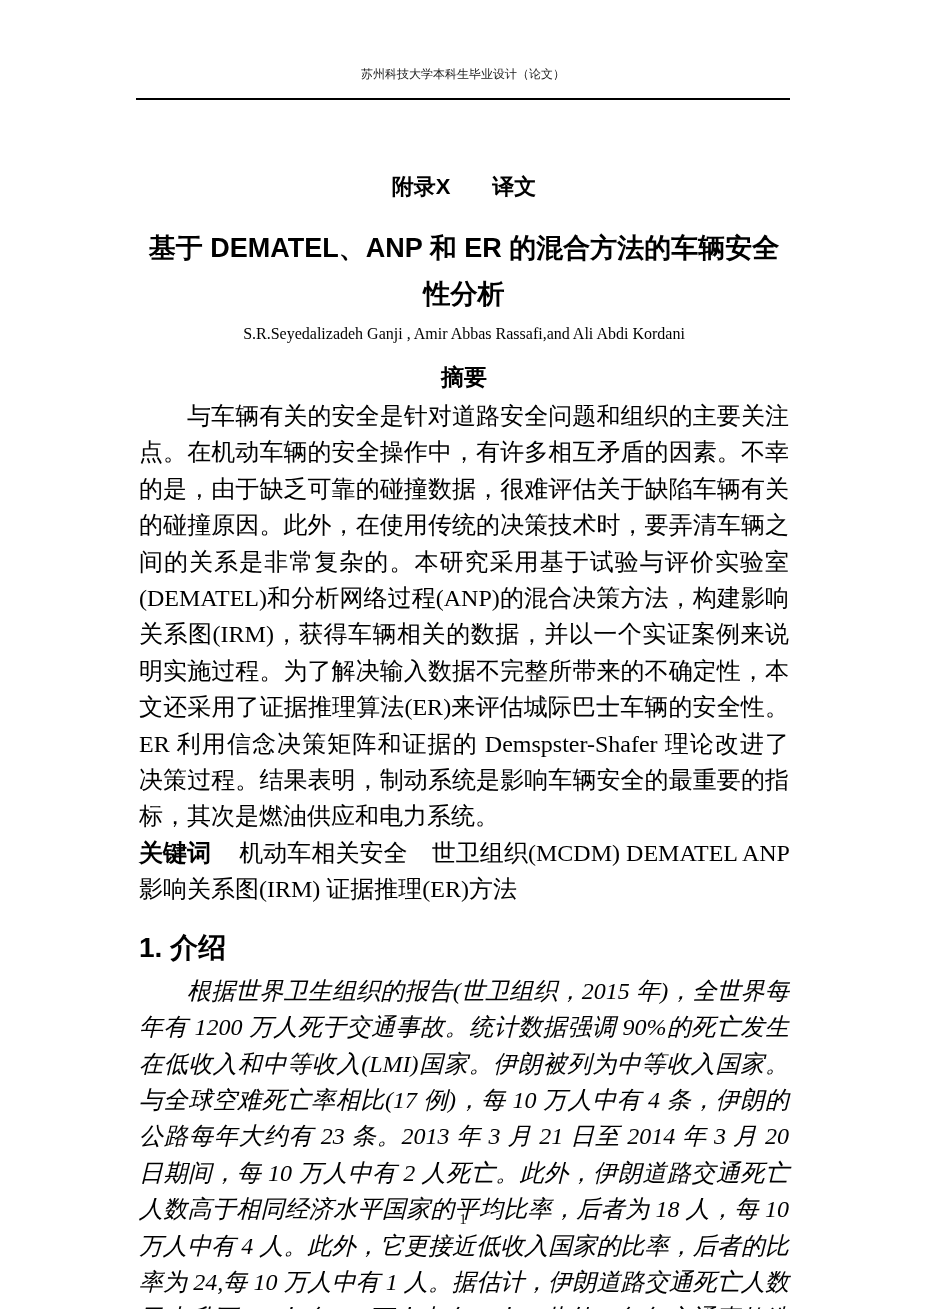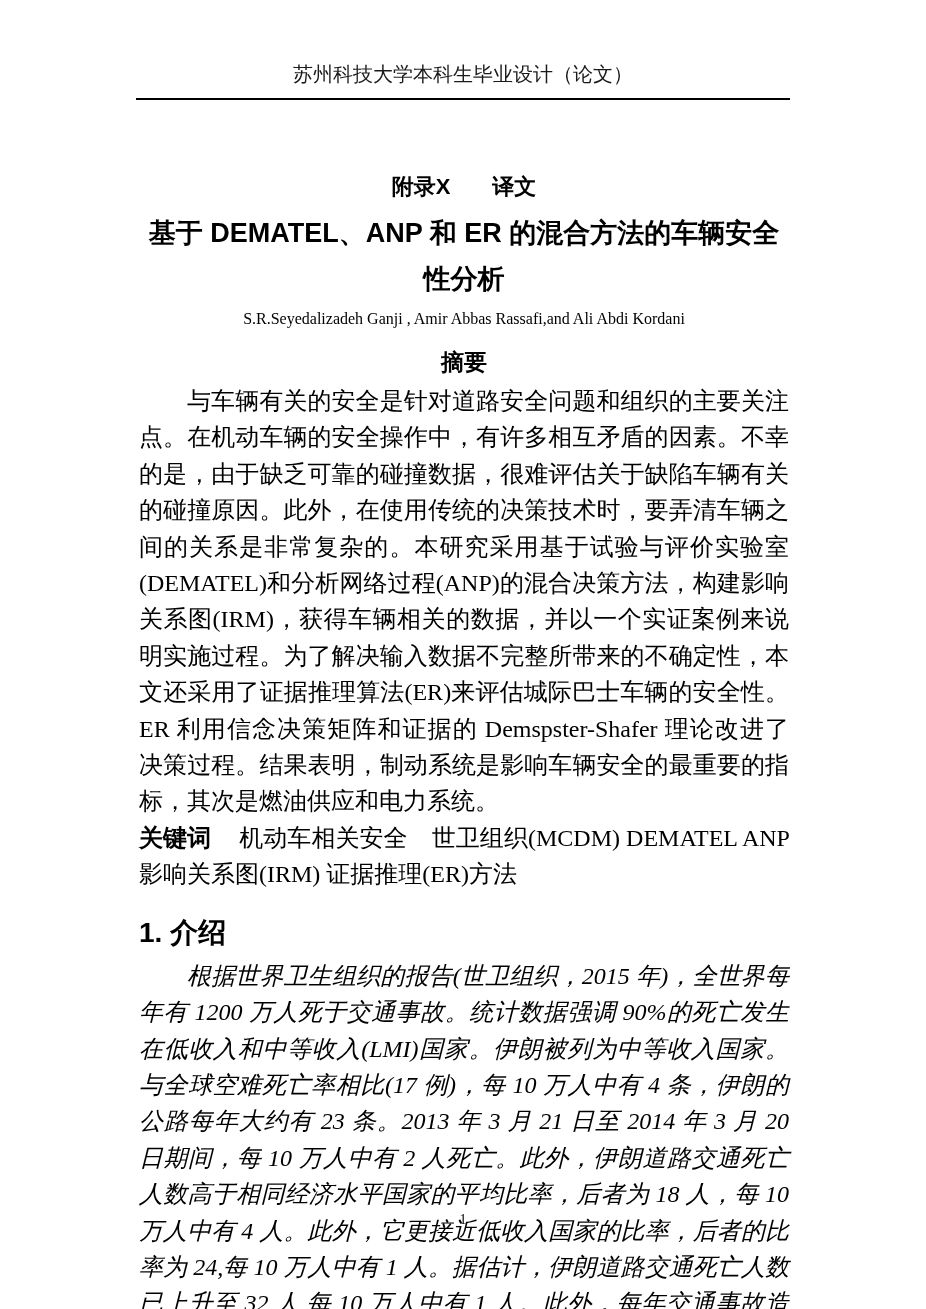--- a/index.html
+++ b/index.html
@@ -15,41 +15,41 @@
     overflow: hidden;
   }
   .content {
     width: 652px;
     margin: 0 auto;
     padding-left: 2px;
   }
   .running-header {
     padding-top: 63px;
     text-align: center;
-    font-size: 20px;
+    font-size: 12px;
     line-height: 22px;
     color: #1a1a1a;
   }
   .header-rule {
     width: 654px;
     margin: 13px auto 0 auto;
     border: none;
     border-top: 2px solid #000000;
   }
   .appendix-heading {
     margin-top: 72px;
     text-align: center;
     font-family: "Liberation Sans", "DejaVu Sans", sans-serif;
     font-weight: bold;
     font-size: 22px;
     line-height: 30px;
   }
   .appendix-heading .appendix-label { margin-right: 42px; margin-top: 24px; }
   .paper-title {
-    margin-top: 8px;
+    margin-top: 23px;
     text-align: center;
     font-family: "Liberation Sans", "DejaVu Sans", sans-serif;
     font-weight: bold;
     font-size: 27px;
     line-height: 46px;
   }
   .authors-line {
     margin-top: 5px;
     text-align: center;
     font-size: 16px;

